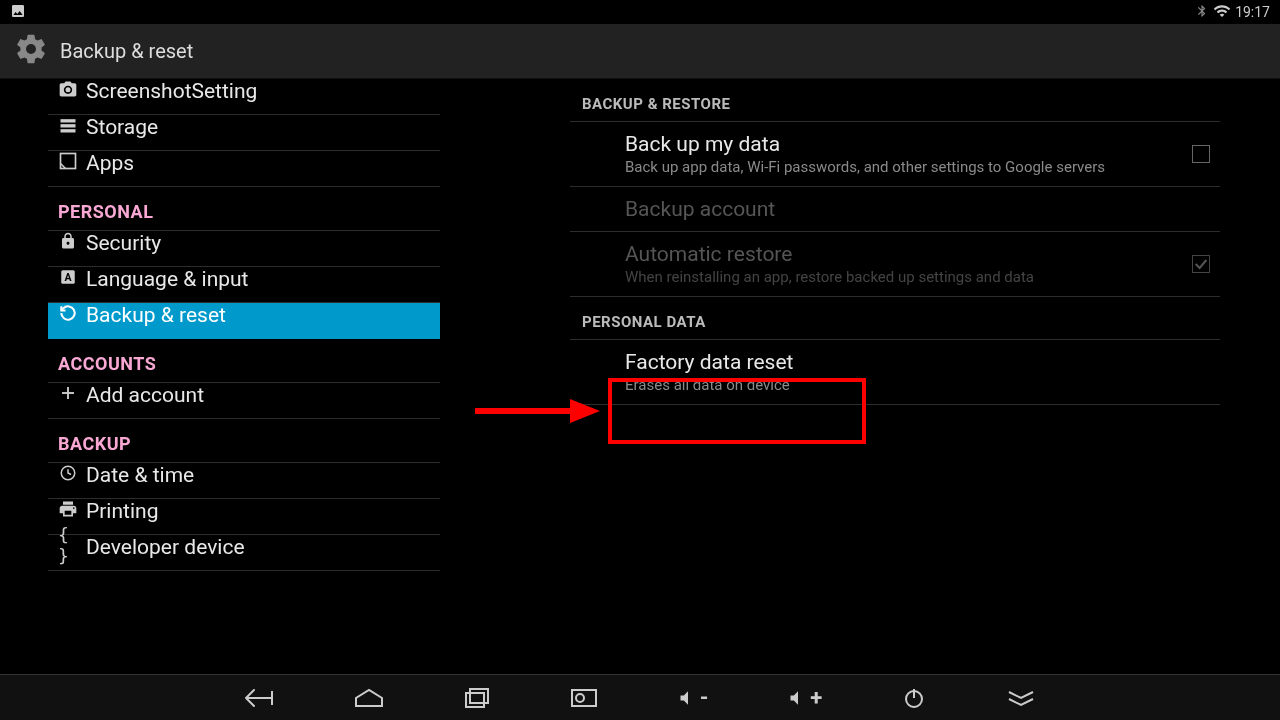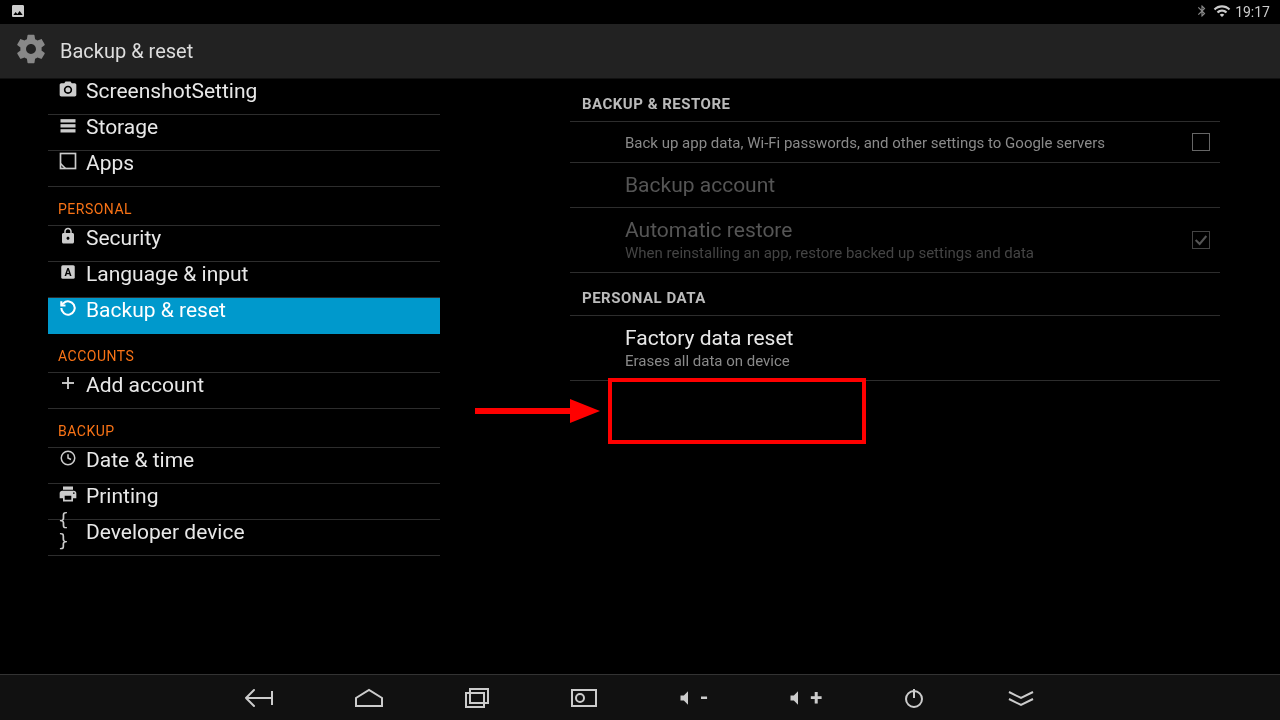--- a/index.html
+++ b/index.html
@@ -42,26 +42,26 @@
     padding-left: 48px;
     overflow: hidden;
   }
   .content {
     flex: 1;
     padding-left: 130px;
     padding-right: 60px;
     position: relative;
   }
   .section-header {
-    font-size: 14px;
-    color: #f97316;
+    font-size: 18px;
+    color: #f9a8d4;
     letter-spacing: 0.5px;
     padding: 14px 0 8px 6px;
     border-bottom: 1px solid #2d2d2d;
-    font-weight: 400;
+    font-weight: 700;
   }
   .sidebar .section-header { padding-left: 10px; }
   .item {
     display: flex;
     align-items: flex-start;
     height: 36px;
     padding: 0 10px;
     gap: 8px;
     border-bottom: 1px solid #2d2d2d;
     font-size: 21px;
@@ -266,20 +266,21 @@
       <div class="item">
         <span class="icon">
           <span style="font-size:18px;color:#ccc;font-family:monospace;">{ }</span>
         </span>
         <span>Developer device</span>
       </div>
     </div>
   <div class="content" id="content">
       <div class="section-header">BACKUP &amp; RESTORE</div>
       <div class="content-item">
+        <div class="title">Back up my data</div>
         <div class="sub">Back up app data, Wi-Fi passwords, and other settings to Google servers</div>
         <div class="checkbox"></div>
       </div>
       <div class="content-item disabled">
         <div class="title">Backup account</div>
       </div>
       <div class="content-item disabled">
         <div class="title">Automatic restore</div>
         <div class="sub">When reinstalling an app, restore backed up settings and data</div>
         <div class="checkbox disabled"><svg width="16" height="16" viewBox="0 0 24 24" fill="none" stroke="#555" stroke-width="3">

